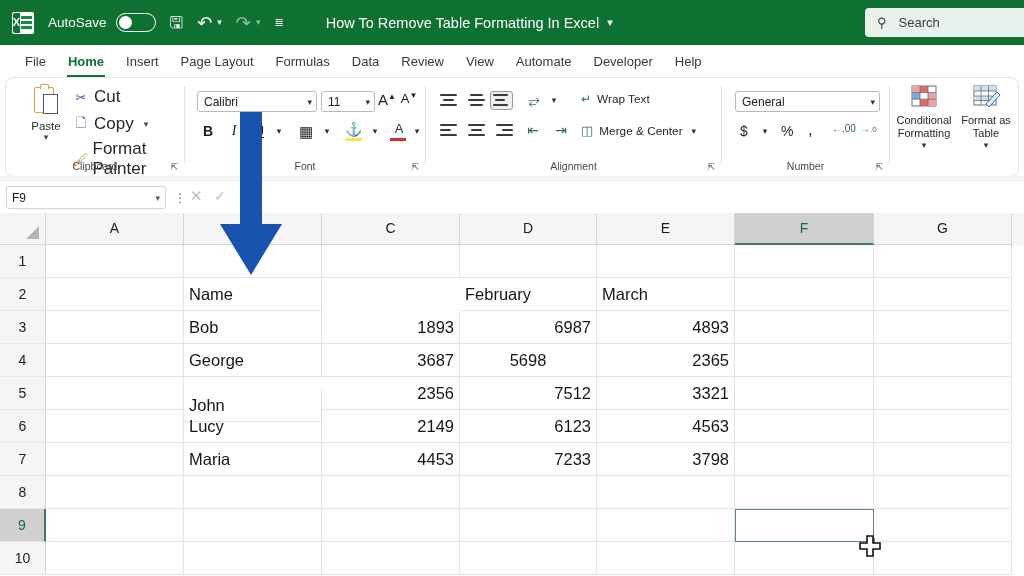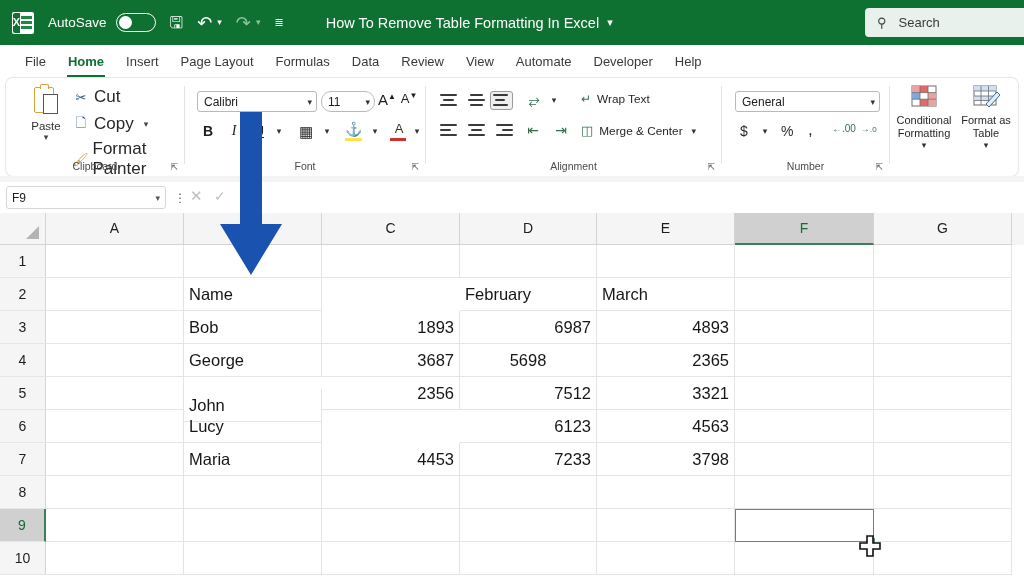--- a/index.html
+++ b/index.html
@@ -253,21 +253,21 @@
       <div class="grp-label">Clipboard</div>
       <div class="grp-launch">⇱</div>
     </div>
     <div class="grp-sep" style="left:178px;"></div>
 
     <div class="grp" style="left:179px;width:240px;">
       <div class="fnt-select" style="left:12px;top:13px;width:120px;">
         <span class="v">Calibri</span>
         <span class="cv">▾</span>
       </div>
-      <div class="fnt-select" style="left:136px;top:13px;width:54px;border-radius:10px;">
+      <div class="fnt-select" style="left:136px;top:13px;width:54px;">
         <span class="v">11</span>
         <span class="cv">▾</span>
       </div>
       <div class="ic-btn" style="left:192px;top:13px;width:20px;font-size:15px;">A<span style="font-size:8px;vertical-align:super;">▲</span></div>
       <div class="ic-btn" style="left:214px;top:13px;width:20px;font-size:13px;">A<span style="font-size:8px;vertical-align:super;">▼</span></div>
 
       <div class="ic-btn" style="left:15px;top:45px;width:16px;font-weight:bold;font-size:14px;">B</div>
       <div class="ic-btn" style="left:41px;top:45px;width:16px;font-style:italic;font-size:14px;font-family:'Liberation Serif',serif;">I</div>
       <div class="ic-btn" style="left:66px;top:45px;width:16px;font-size:14px;text-decoration:underline;">U</div>
       <div class="ic-btn small" style="left:88px;top:48px;width:12px;">▾</div>
@@ -463,20 +463,21 @@
     <div class="cell" style="left:874px;top:131px;width:138px;"></div>
 
     <div class="cell" style="left:184px;top:176px;width:138px;">John</div>
     <div class="cell num" style="left:322px;top:164px;width:138px;">2356</div>
     <div class="cell num" style="left:460px;top:164px;width:137px;">7512</div>
     <div class="cell num" style="left:597px;top:164px;width:138px;">3321</div>
     <div class="cell" style="left:735px;top:164px;width:139px;"></div>
     <div class="cell" style="left:874px;top:164px;width:138px;"></div>
 
     <div class="cell" style="left:184px;top:197px;width:138px;">Lucy</div>
+    <div class="cell num" style="left:322px;top:197px;width:138px;">2149</div>
     <div class="cell num" style="left:460px;top:197px;width:137px;">6123</div>
     <div class="cell num" style="left:597px;top:197px;width:138px;">4563</div>
     <div class="cell" style="left:735px;top:197px;width:139px;"></div>
     <div class="cell" style="left:874px;top:197px;width:138px;"></div>
 
     <div class="cell" style="left:184px;top:230px;width:138px;">Maria</div>
     <div class="cell num" style="left:322px;top:230px;width:138px;">4453</div>
     <div class="cell num" style="left:460px;top:230px;width:137px;">7233</div>
     <div class="cell num" style="left:597px;top:230px;width:138px;">3798</div>
     <div class="cell" style="left:735px;top:230px;width:139px;"></div>

